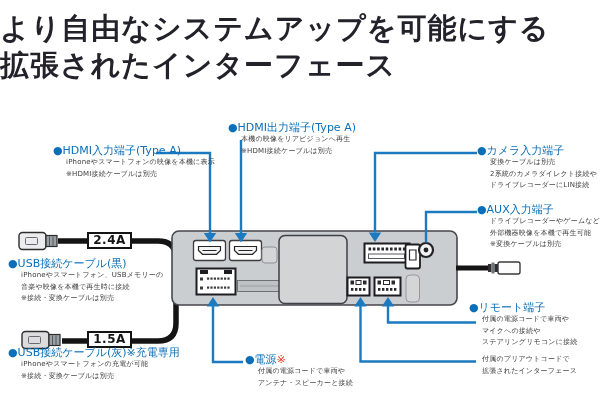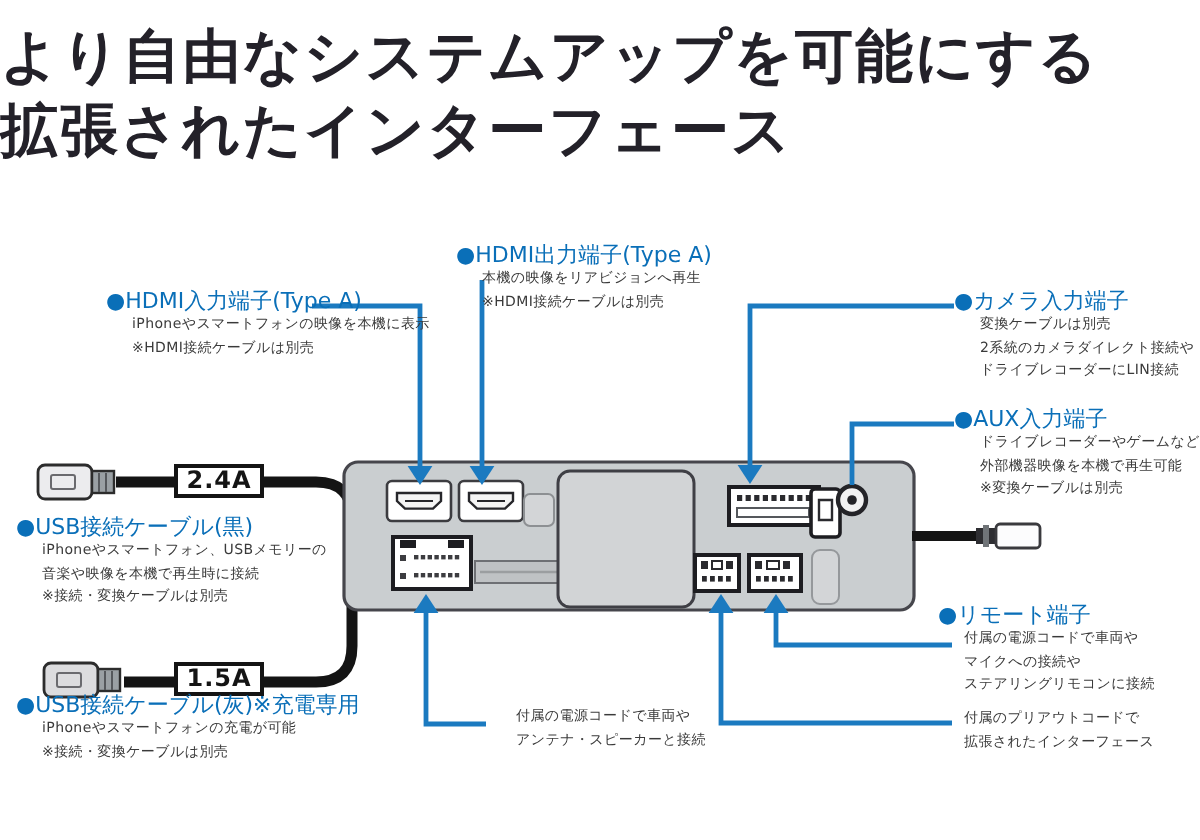--- a/index.html
+++ b/index.html
@@ -220,20 +220,21 @@
   </div>
 
   <div class="lbl" style="left:469px;top:354px;">
     <div class="ls">
       <div>付属のプリアウトコードで</div>
       <div>拡張されたインターフェース</div>
     </div>
   </div>
 
   <div class="lbl" style="left:245px;top:353px;">
+    <div class="lh"><span>●電源</span><span class="red">※</span></div>
     <div class="ls">
       <div>付属の電源コードで車両や</div>
       <div>アンテナ・スピーカーと接続</div>
     </div>
   </div>
 
   <div class="lbl" style="left:8px;top:257px;">
     <div class="lh">●USB接続ケーブル(黒)</div>
     <div class="ls">
       <div>iPhoneやスマートフォン、USBメモリーの</div>

